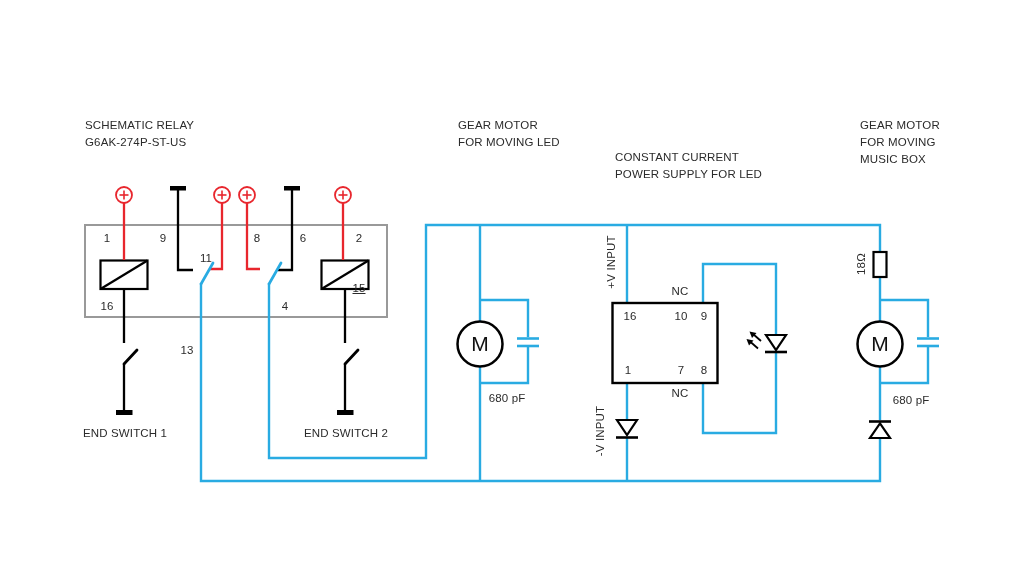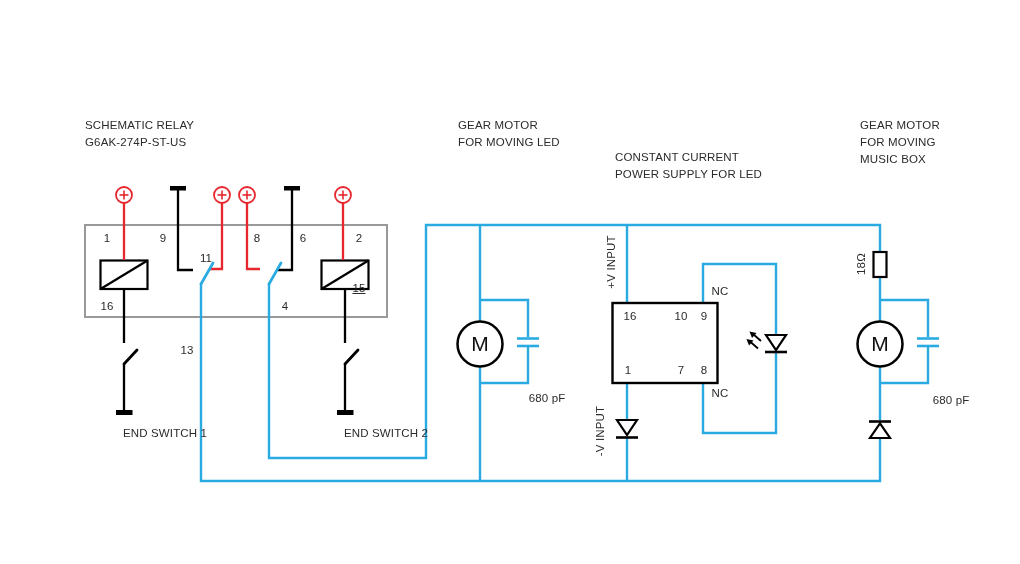--- a/index.html
+++ b/index.html
@@ -14,21 +14,21 @@
   .lblblock{
     position:absolute;font-size:11.5px;line-height:17px;letter-spacing:.15px;
     color:#2b2b2b;white-space:nowrap;
   }
   .pin{
     position:absolute;transform:translate(-50%,-50%);font-size:11.5px;
     color:#2b2b2b;white-space:nowrap;letter-spacing:.1px;
   }
   .ctr{
     position:absolute;transform:translate(-50%,-50%);font-size:11.5px;
-    color:#2b2b2b;white-space:nowrap;letter-spacing:.15px;margin-left:40px;
+    color:#2b2b2b;white-space:nowrap;letter-spacing:.15px;
   }
   .vtext{
     position:absolute;transform:translate(-50%,-50%) rotate(-90deg);
     font-size:11.5px;color:#2b2b2b;white-space:nowrap;letter-spacing:.15px;
   }
   .mlabel{
     position:absolute;transform:translate(-50%,-52%);font-size:21px;
     color:#111;white-space:nowrap;
   }
   svg{position:absolute;left:0;top:0;}

